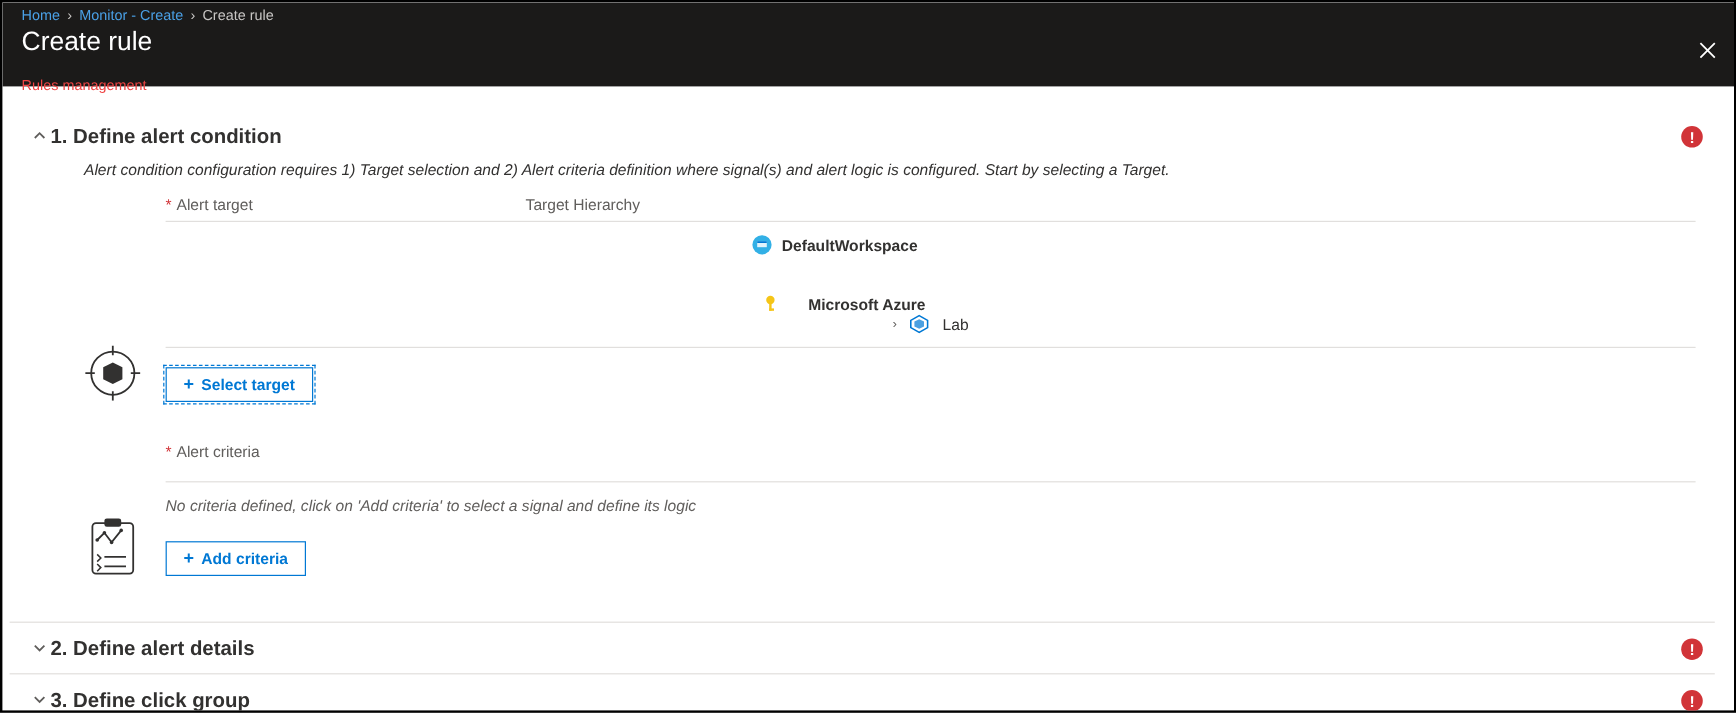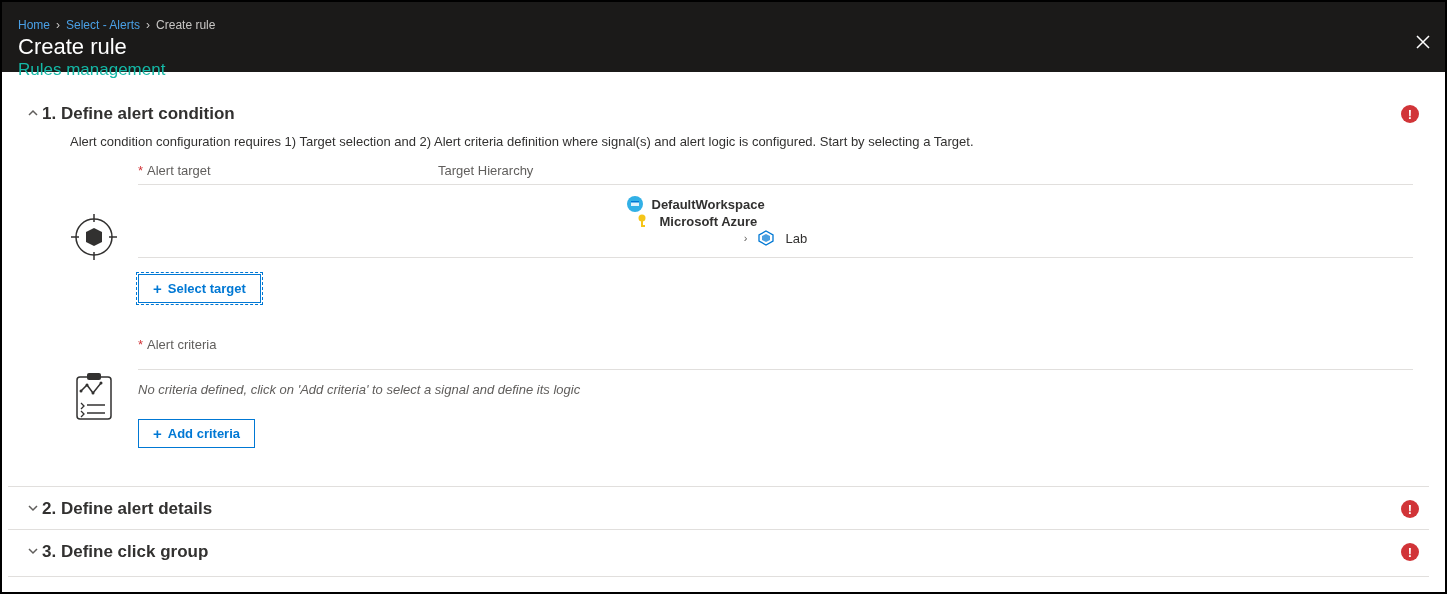--- a/index.html
+++ b/index.html
@@ -10,21 +10,21 @@
     background: #ffffff;
     width: 1447px;
     height: 594px;
     border: 2px solid #000;
     overflow: hidden;
   }
   
   .topbar {
     background: #1b1a19;
     color: #fff;
-    padding: 12px 16px;
+    padding: 0 16px;
     height: 70px;
     position: relative;
   }
   .breadcrumb {
     display: flex;
     align-items: center;
     gap: 6px;
     font-size: 12px;
     padding-top: 4px;
     color: #c8c6c4;
@@ -32,23 +32,23 @@
   .breadcrumb .link { color: #4aa0e6; cursor: pointer; }
   .breadcrumb .sep { color: #c8c6c4; }
   .breadcrumb .current { color: #c8c6c4; }
   .page-title {
     font-size: 22px;
     font-weight: 400;
     color: #fff;
     margin-top: 2px;
   }
   .page-subtitle {
-    font-size: 17px;
-    color: #14b8a6;
-    margin-top: 0px;
+    font-size: 12px;
+    color: #ef4444;
+    margin-top: 16px;
   }
   .close-x {
     position: absolute;
     right: 14px;
     top: 32px;
     color: #fff;
     font-size: 18px;
     cursor: pointer;
     font-weight: 300;
   }
@@ -87,24 +87,25 @@
     justify-content: center;
     margin-right: 10px;
   }
   .section-body {
     padding: 0 16px 28px 62px;
   }
   .desc {
     font-size: 13px;
     color: #323130;
     margin-bottom: 14px;
+    font-style: italic;
   }
   .field-block {
     display: flex;
-    align-items: center;
+    align-items: flex-end;
     gap: 20px;
     margin-bottom: 10px;
   }
   .side-icon {
     width: 48px;
     height: 48px;
     flex: 0 0 48px;
     display:flex;
     align-items:center;
     justify-content:center;
@@ -132,23 +133,24 @@
   .values-row .cell1 {
     width: 300px;
     display: flex;
     align-items: center;
     gap: 8px;
     font-weight: 600;
   }
   .values-row .cell2 {
     display: flex;
     align-items: center;
-    gap: 8px;
+    gap: 22px;
     font-weight: 600;
     width: 280px;
+    margin-top: 32px;
   }
   .values-row .cell3 {
     display: flex;
     align-items: center;
     gap: 10px;
     font-weight: 400;
   }
   .chev-small { color: #605e5c; font-size: 11px;}
   .btn {
     display: inline-flex;
@@ -180,21 +182,21 @@
   .icon-key { width:16px; height:16px; }
   .icon-rg { width:18px; height:18px; }
 </style>
 </head>
 <body>
 
 <div class="topbar">
   <div class="breadcrumb">
     <span class="link">Home</span>
     <span class="sep">›</span>
-    <span class="link">Select - Alerts</span>
+    <span class="link">Monitor - Create</span>
     <span class="sep">›</span>
     <span class="current">Create rule</span>
   </div>
   <div class="page-title">Create rule</div>
   <div class="page-subtitle">Rules management</div>
   <div class="close-x">
     <svg width="16" height="16" viewBox="0 0 16 16">
         <path d="M2 2 L14 14 M14 2 L2 14" stroke="#fff" stroke-width="1.5"></path>
       </svg>
   </div>

